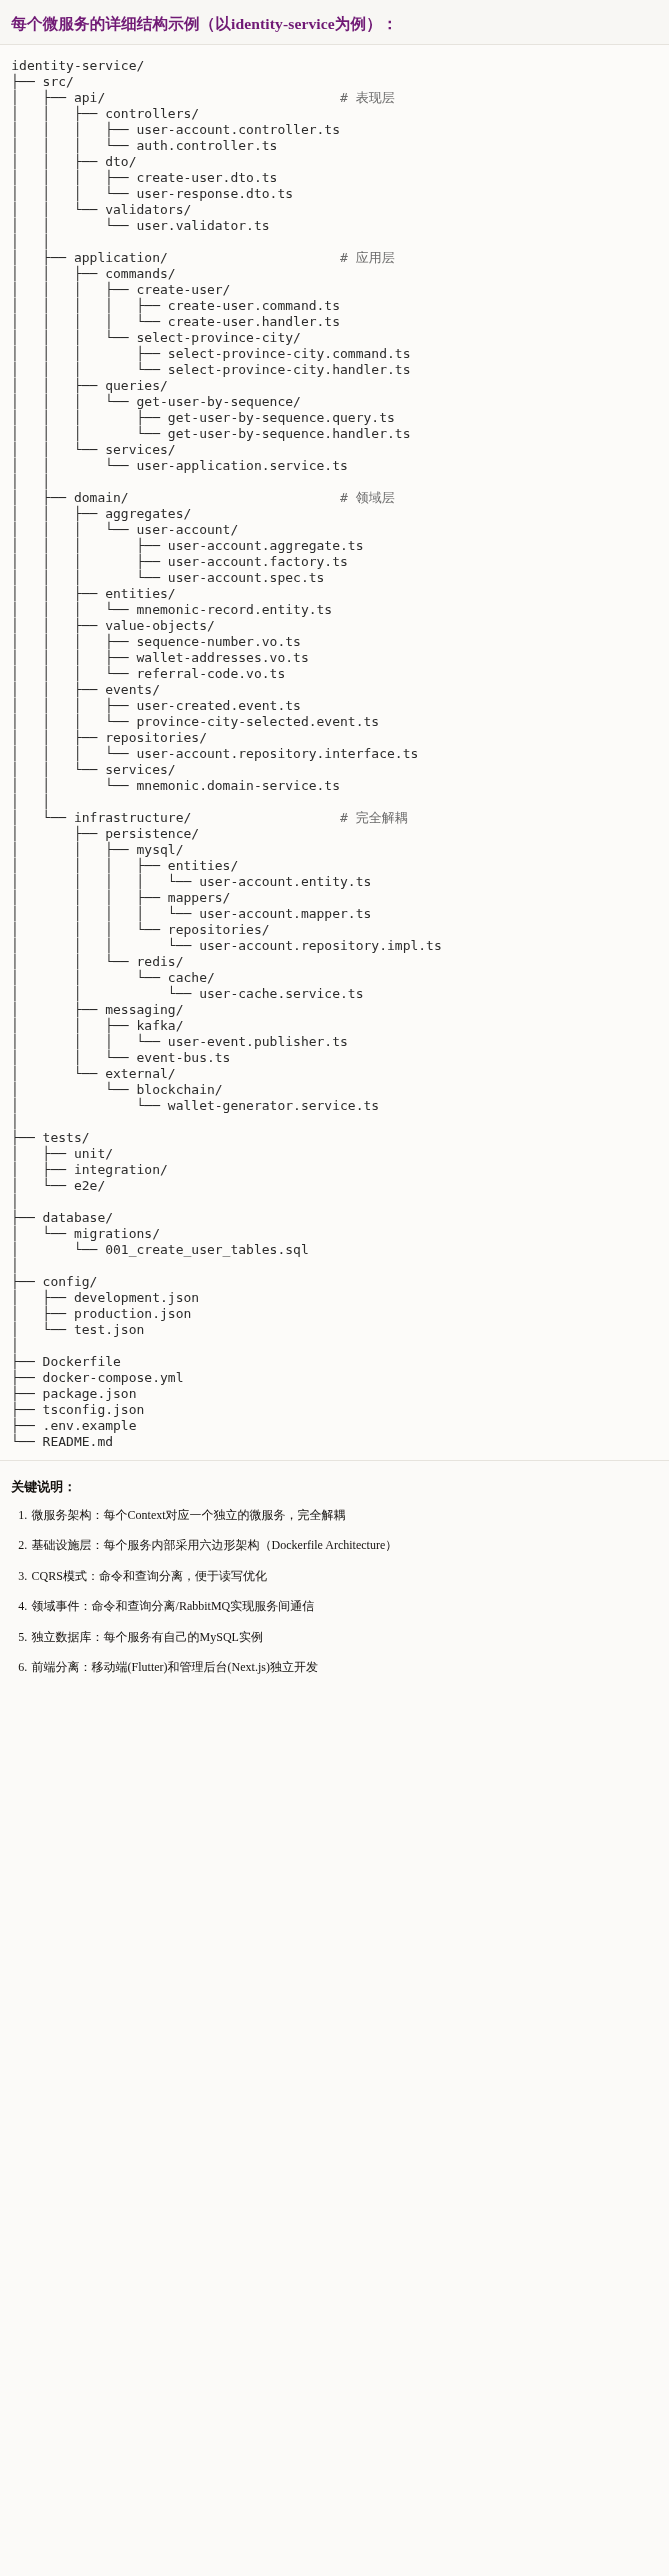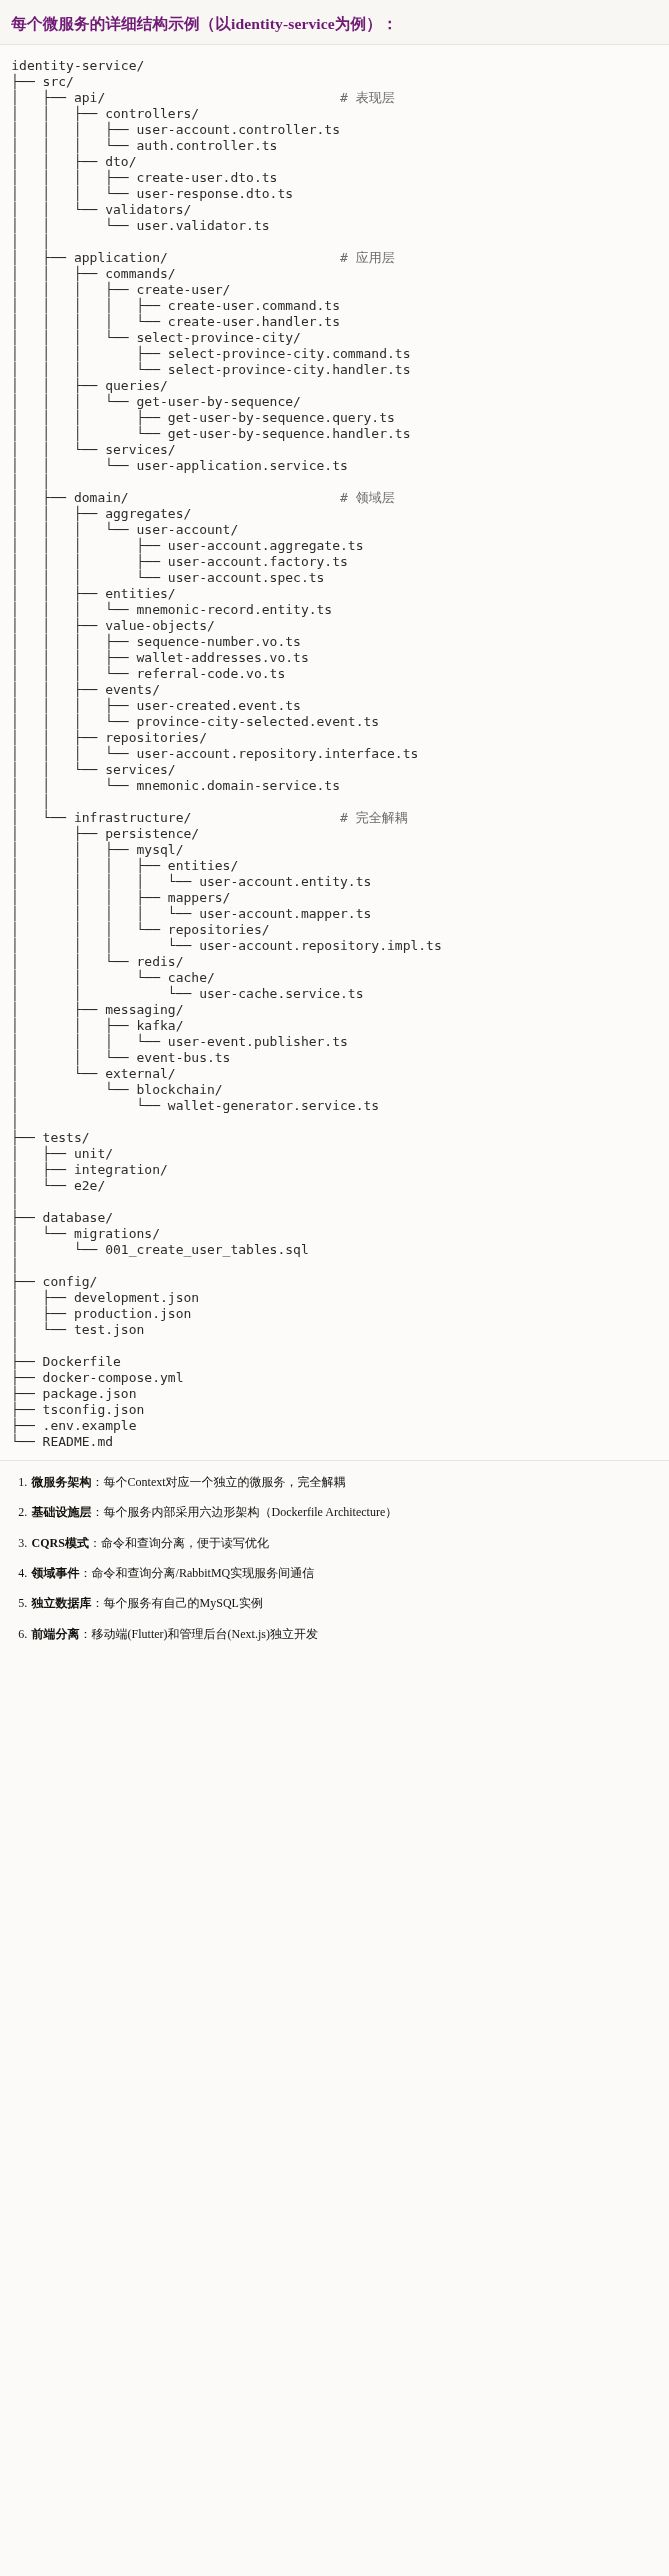--- a/index.html
+++ b/index.html
@@ -70,21 +70,21 @@
     font-family: "Liberation Serif", serif;
     font-size: 12px;
     color: #14110e;
   }
   ol.kp-list li {
     margin: 0 0 13px 0;
     line-height: 1.45;
     padding-left: 1.3px;
   }
   ol.kp-list li .kp-term {
-    font-weight: bold;
+    font-weight: normal;
   }
   .kp-footer {
     font-family: "Liberation Serif", serif;
     font-size: 12px;
     color: #14110e;
     line-height: 1.5;
     margin: 6.3px 0 11.3px 0;
     padding: 0 1.3px;
   }
 </style>
@@ -181,20 +181,21 @@
 │
 ├── Dockerfile
 ├── docker-compose.yml
 ├── package.json
 ├── tsconfig.json
 ├── .env.example
 └── README.md</pre>
   </div>
 
   <div class="keypoints">
+    <div class="kp-title">关键说明：</div>
     <ol class="kp-list">
         <li><span class="kp-term">微服务架构</span><span class="kp-desc">：每个Context对应一个独立的微服务，完全解耦</span></li>
         <li><span class="kp-term">基础设施层</span><span class="kp-desc">：每个服务内部采用六边形架构（Dockerfile Architecture）</span></li>
         <li><span class="kp-term">CQRS模式</span><span class="kp-desc">：命令和查询分离，便于读写优化</span></li>
         <li><span class="kp-term">领域事件</span><span class="kp-desc">：命令和查询分离/RabbitMQ实现服务间通信</span></li>
         <li><span class="kp-term">独立数据库</span><span class="kp-desc">：每个服务有自己的MySQL实例</span></li>
         <li><span class="kp-term">前端分离</span><span class="kp-desc">：移动端(Flutter)和管理后台(Next.js)独立开发</span></li>
       </ol>
   </div>
 

